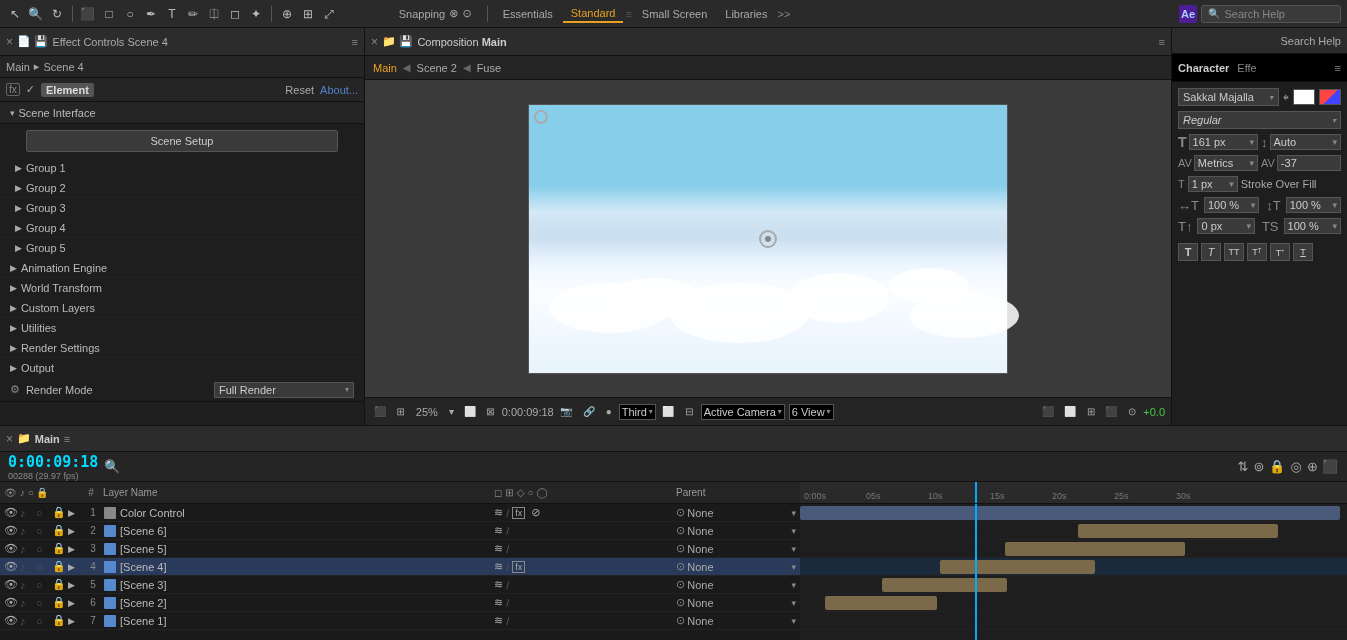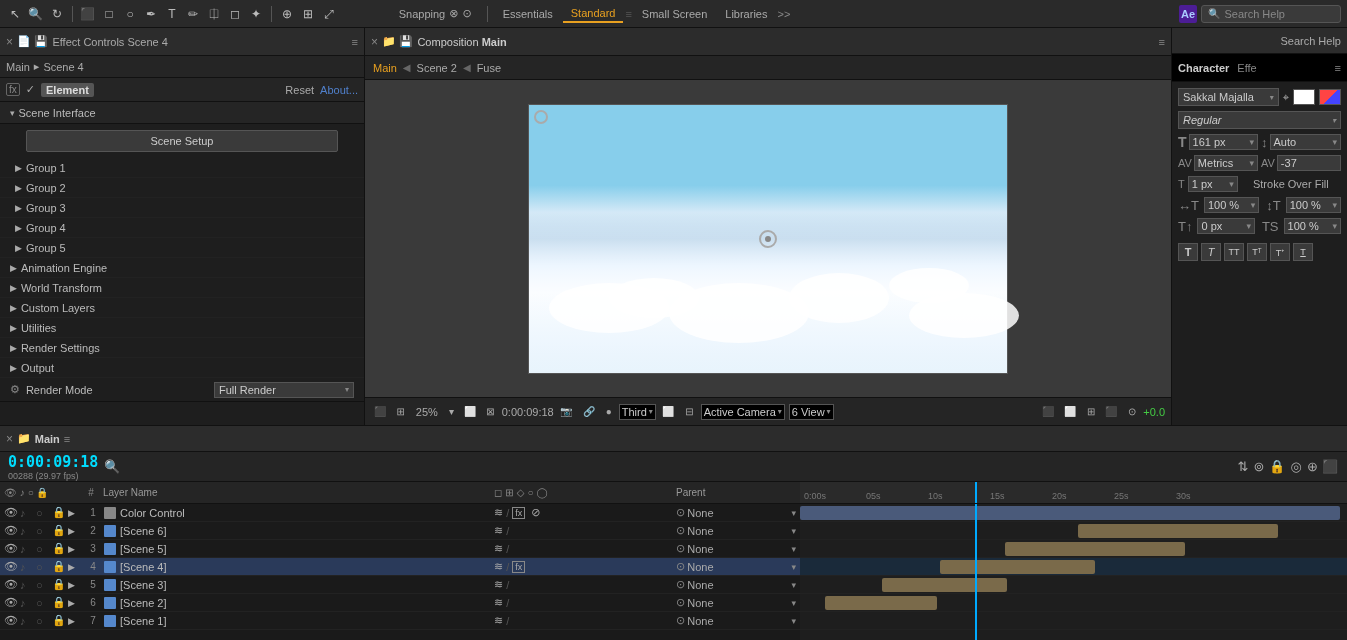--- a/index.html
+++ b/index.html
@@ -520,21 +520,21 @@
       padding: 1px 3px;
       width: 50px;
       display: flex;
       align-items: center;
       justify-content: space-between;
     }
     .stroke-type-label {
       flex: 1;
       color: #aaa;
       font-size: 11px;
-      text-align: center;
+      text-align: left;
     }
 
     .scale-row {
       display: flex;
       align-items: center;
       gap: 3px;
     }
 
     .text-style-buttons {
       display: flex;

